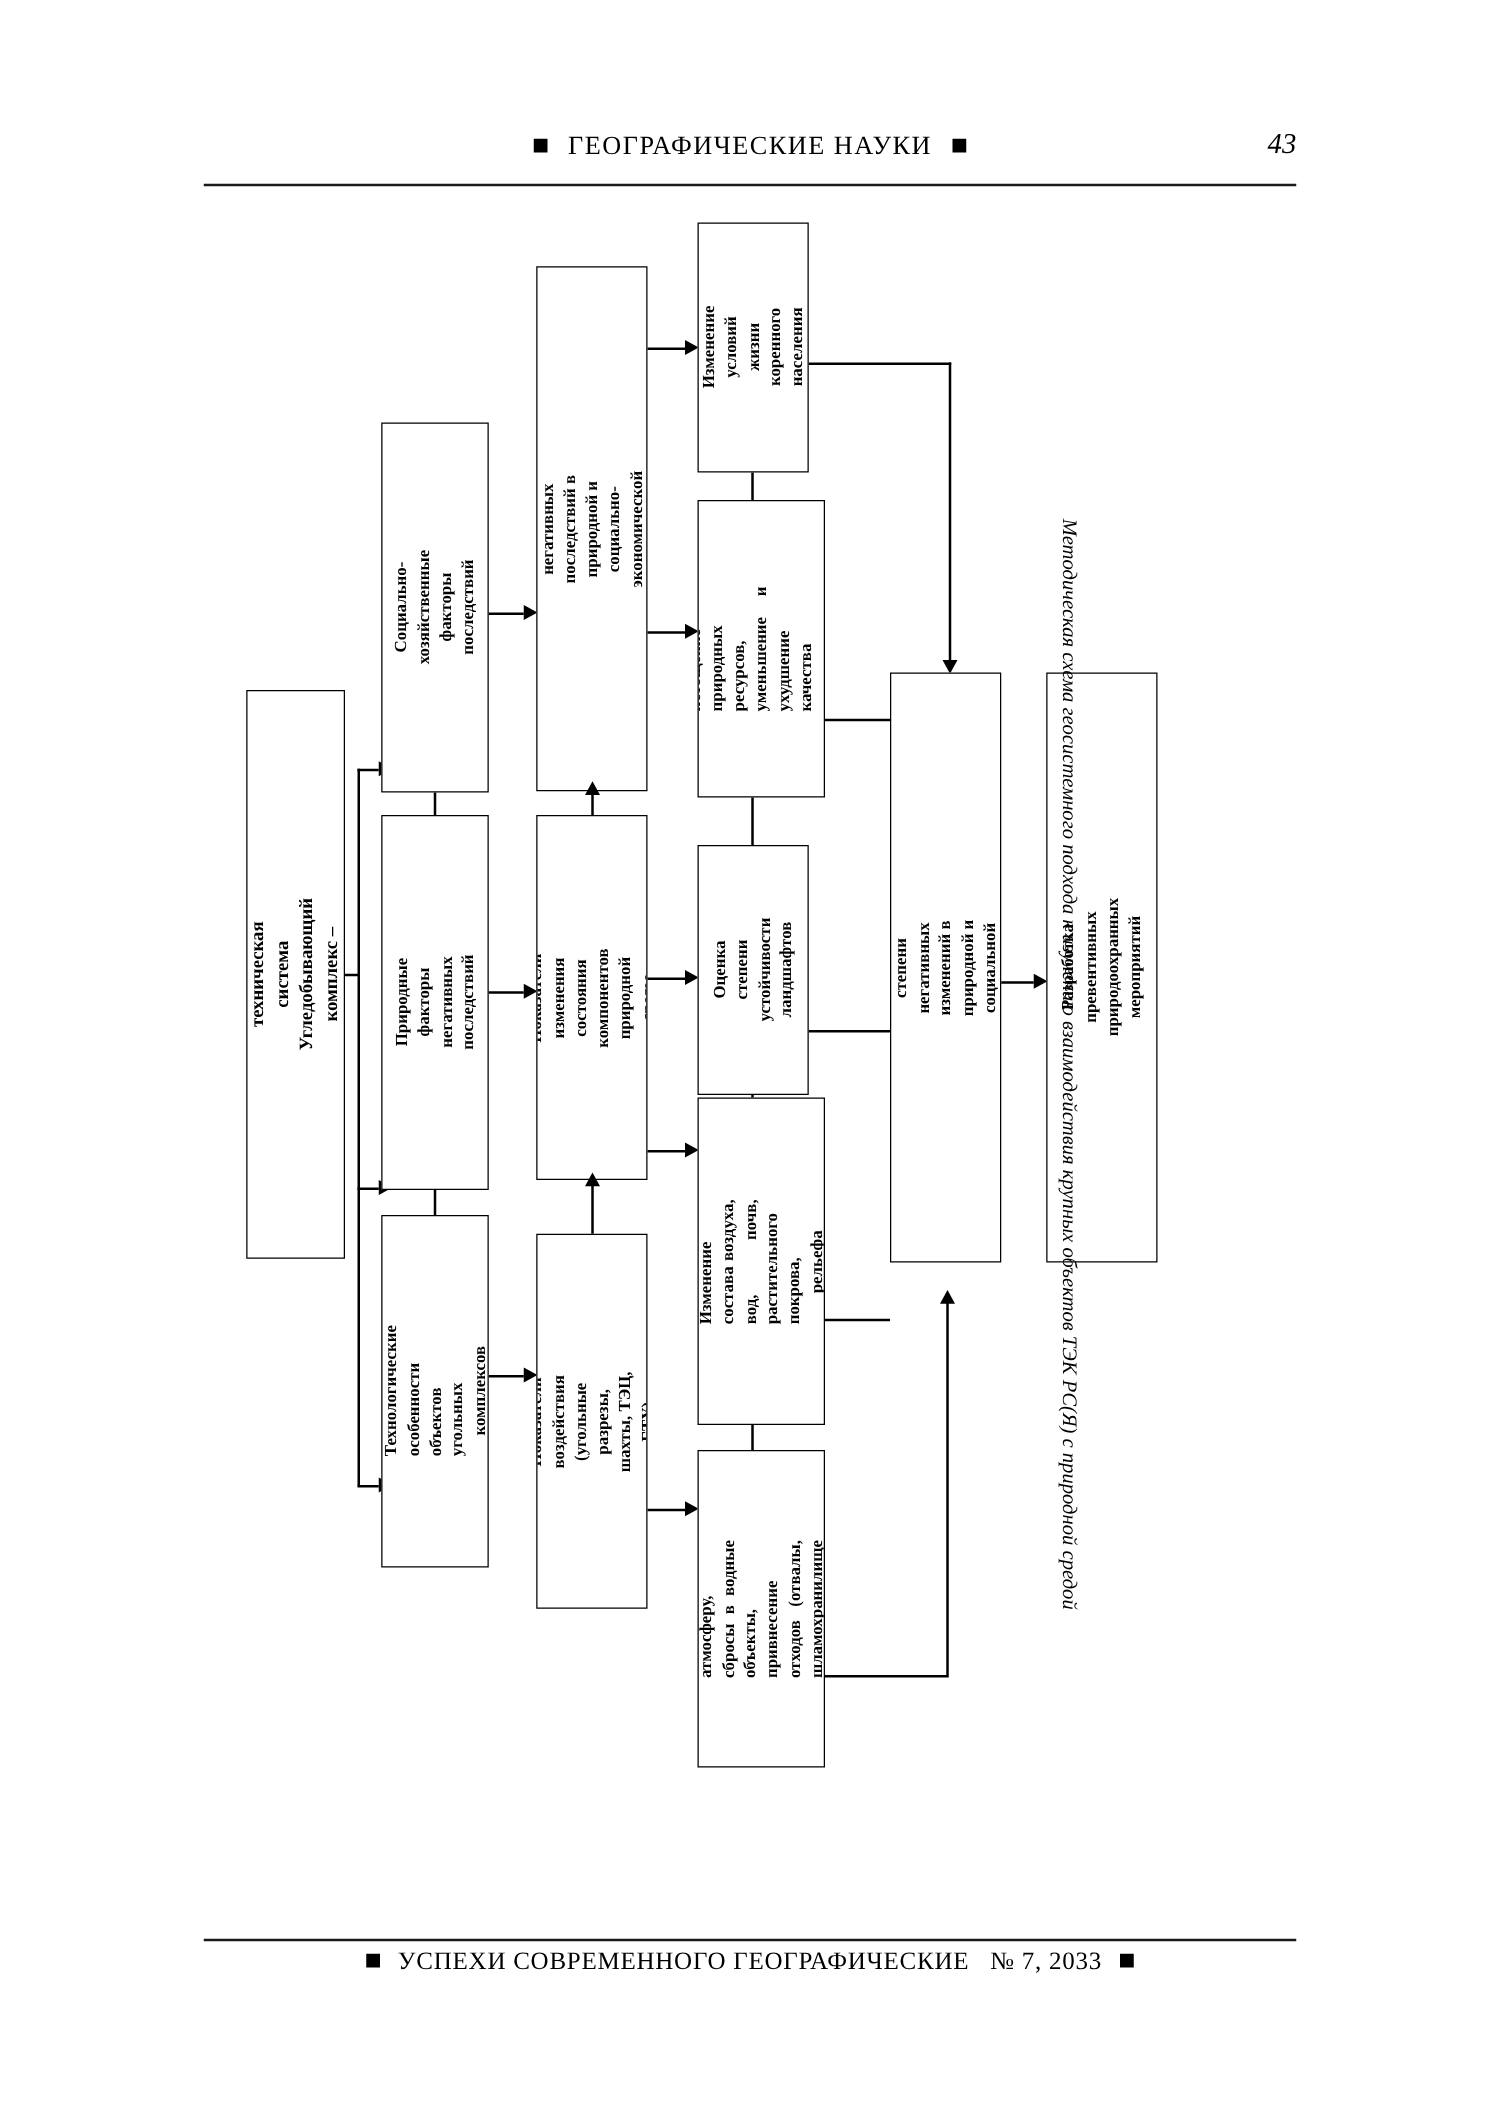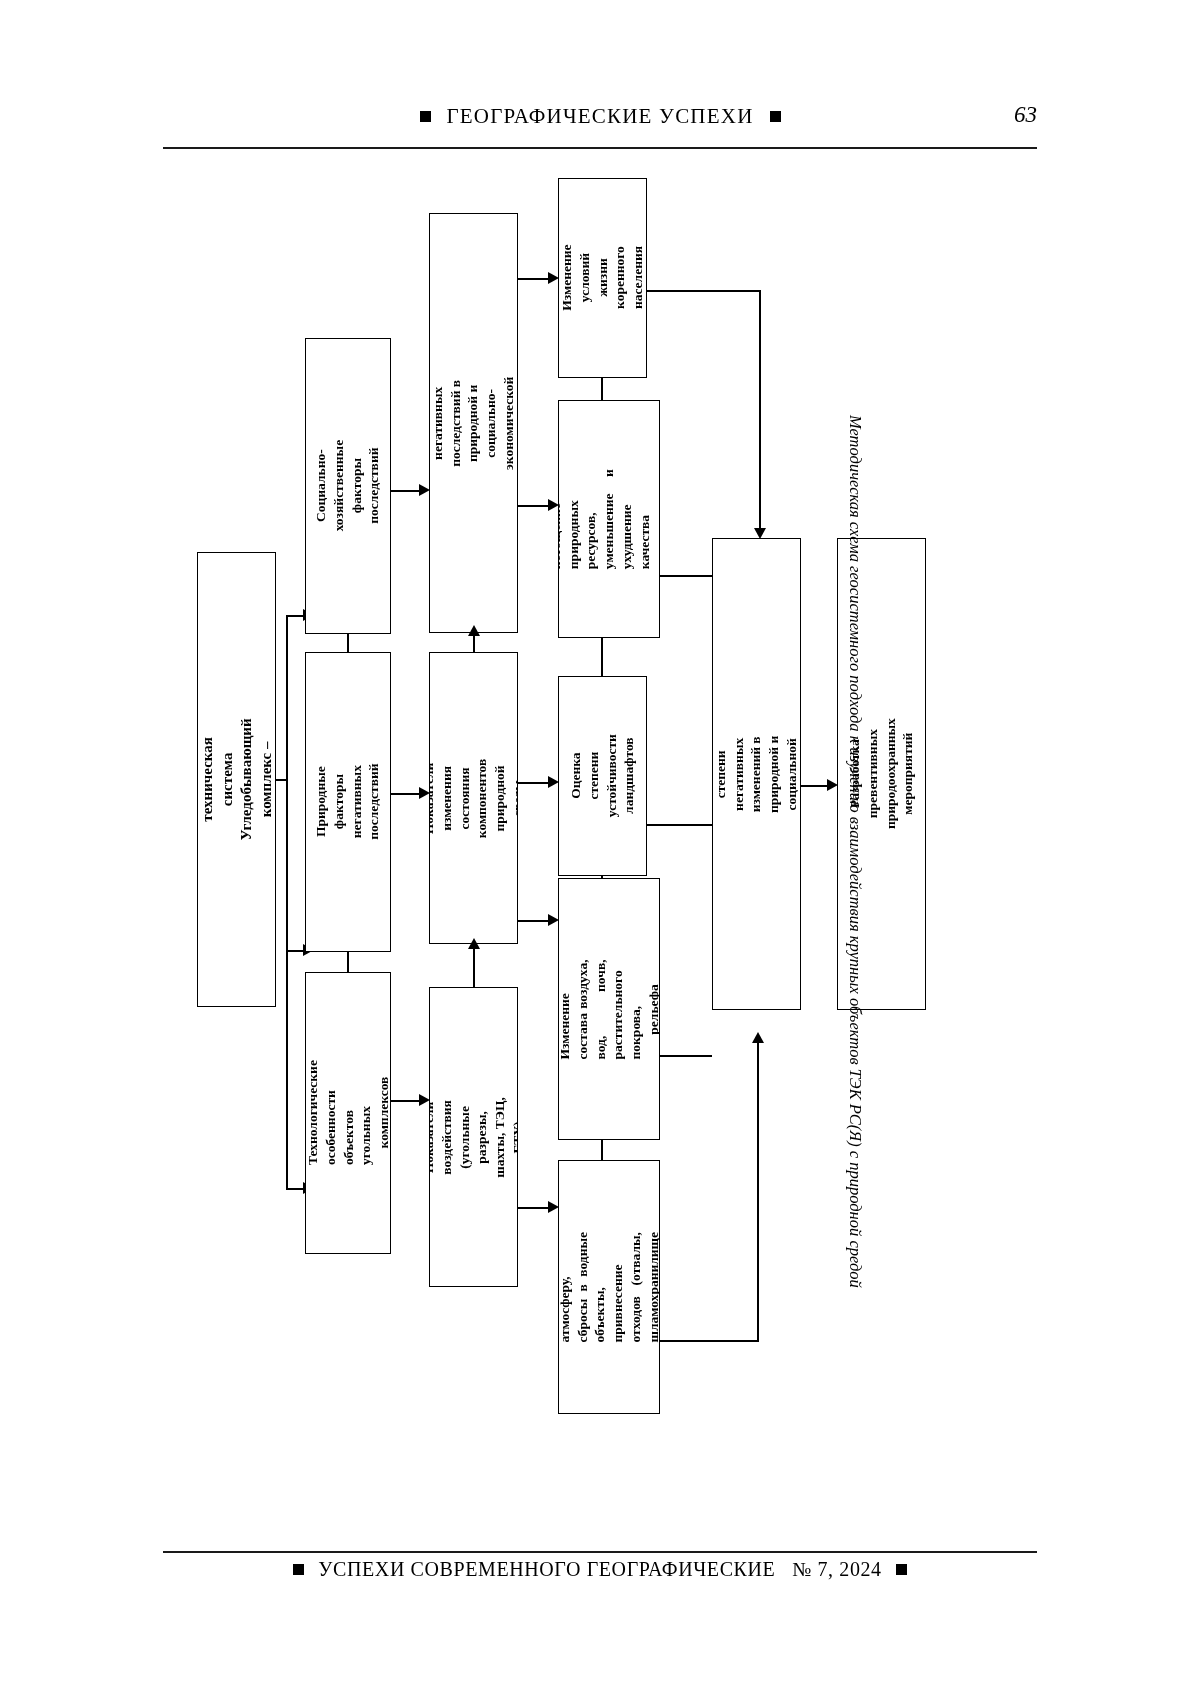--- a/index.html
+++ b/index.html
@@ -103,23 +103,23 @@
     white-space:nowrap;
     line-height:40px;
     color:#000;
   }
 </style>
 </head>
 <body>
 
 <div class="page-header">
   <div class="hdr-center">
-    <span class="sq"></span><span>ГЕОГРАФИЧЕСКИЕ УСПЕХИ</span><span class="sq"></span>
-  </div>
-  <div class="hdr-page">63</div>
+    <span class="sq"></span><span>ГЕОГРАФИЧЕСКИЕ НАУКИ</span><span class="sq"></span>
+  </div>
+  <div class="hdr-page">43</div>
 </div>
 <div class="rule-top"></div>
 
 <div class="figure">
 
   <div class="node" style="left:197px;top:392px;width:79px;height:455px;">
     <div class="txt" style="width:440px;font-size:15px;">Природно-техническая система Угледобывающий комплекс – природная среда</div>
   </div>
 
   <div class="ln lnv" style="left:286px;top:455px;height:574px;"></div>
@@ -239,14 +239,14 @@
   <div class="node" style="left:837px;top:378px;width:89px;height:472px;">
     <div class="txt" style="width:455px;">Разработка превентивных природоохранных мероприятий</div>
   </div>
 
   <div class="caption">Методическая схема геосистемного подхода к изучению взаимодействия крупных объектов ТЭК РС(Я) с природной средой</div>
 
 </div>
 
 <div class="rule-bot"></div>
 <div class="page-footer">
-  <span class="sq"></span><span>УСПЕХИ СОВРЕМЕННОГО ГЕОГРАФИЧЕСКИЕ</span>&nbsp;&nbsp;&nbsp;<span>№ 7, 2024</span><span class="sq"></span>
+  <span class="sq"></span><span>УСПЕХИ СОВРЕМЕННОГО ГЕОГРАФИЧЕСКИЕ</span>&nbsp;&nbsp;&nbsp;<span>№ 7, 2033</span><span class="sq"></span>
 </div>
 
 </body></html>

